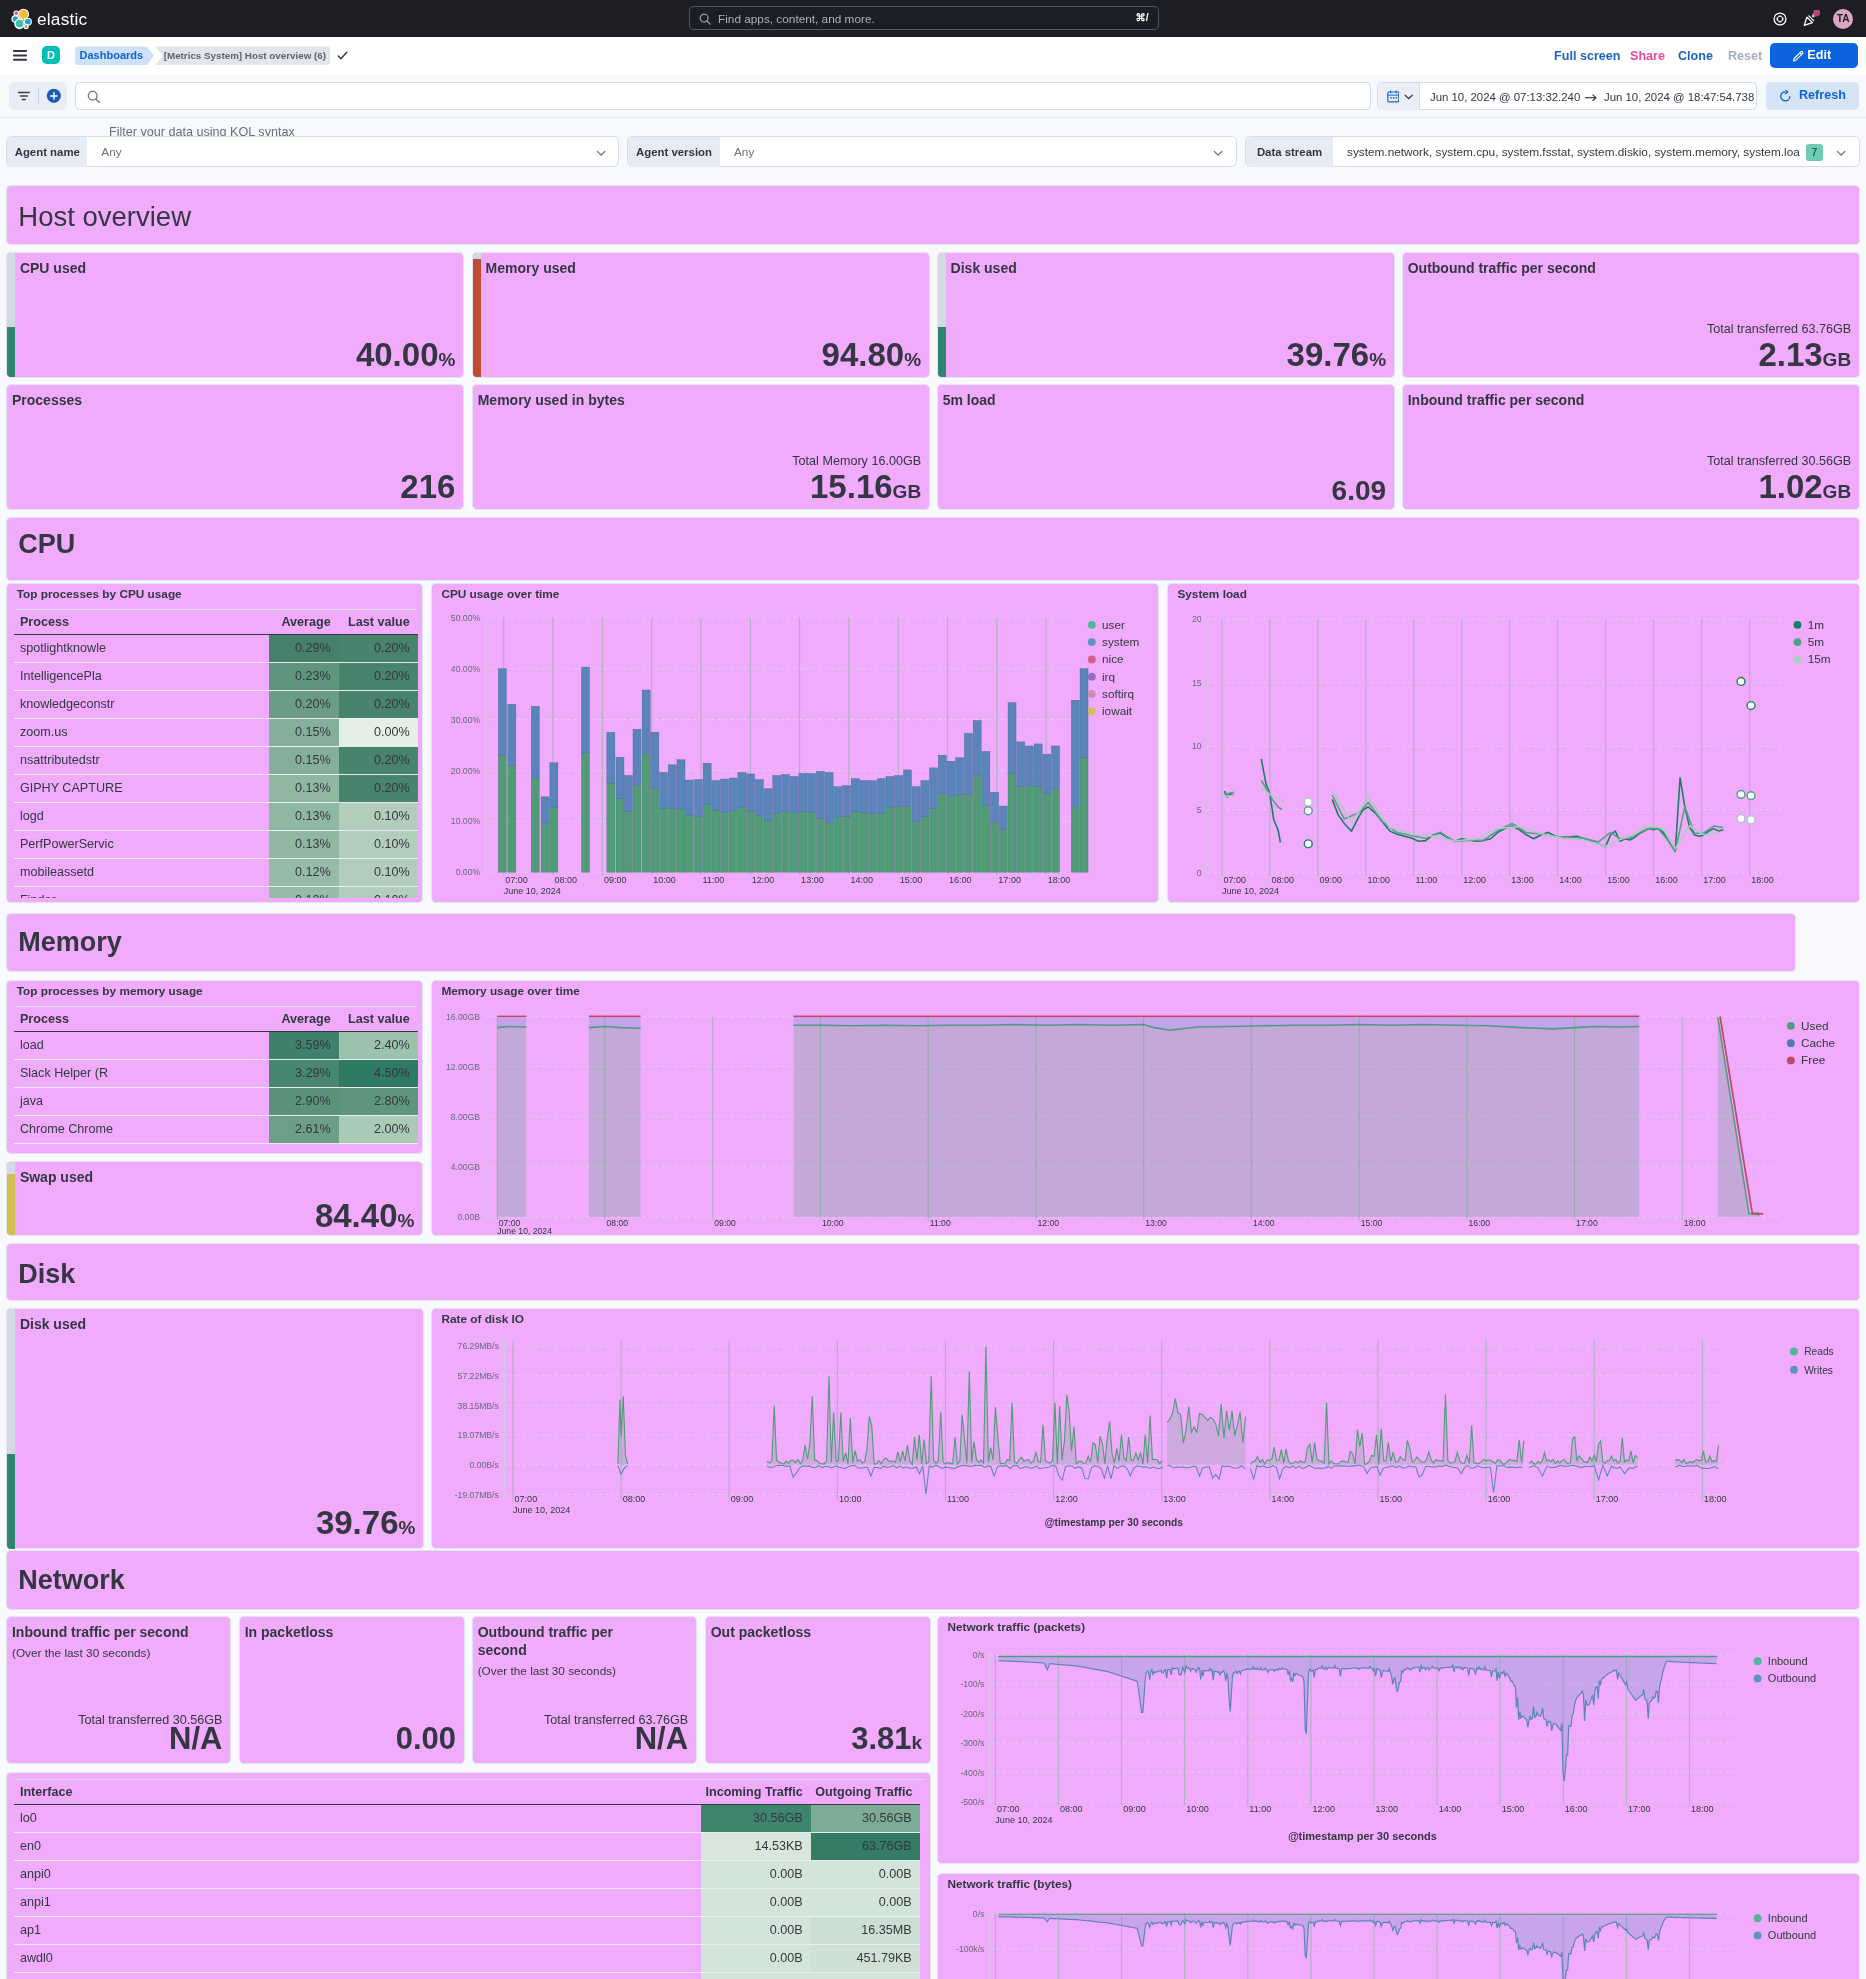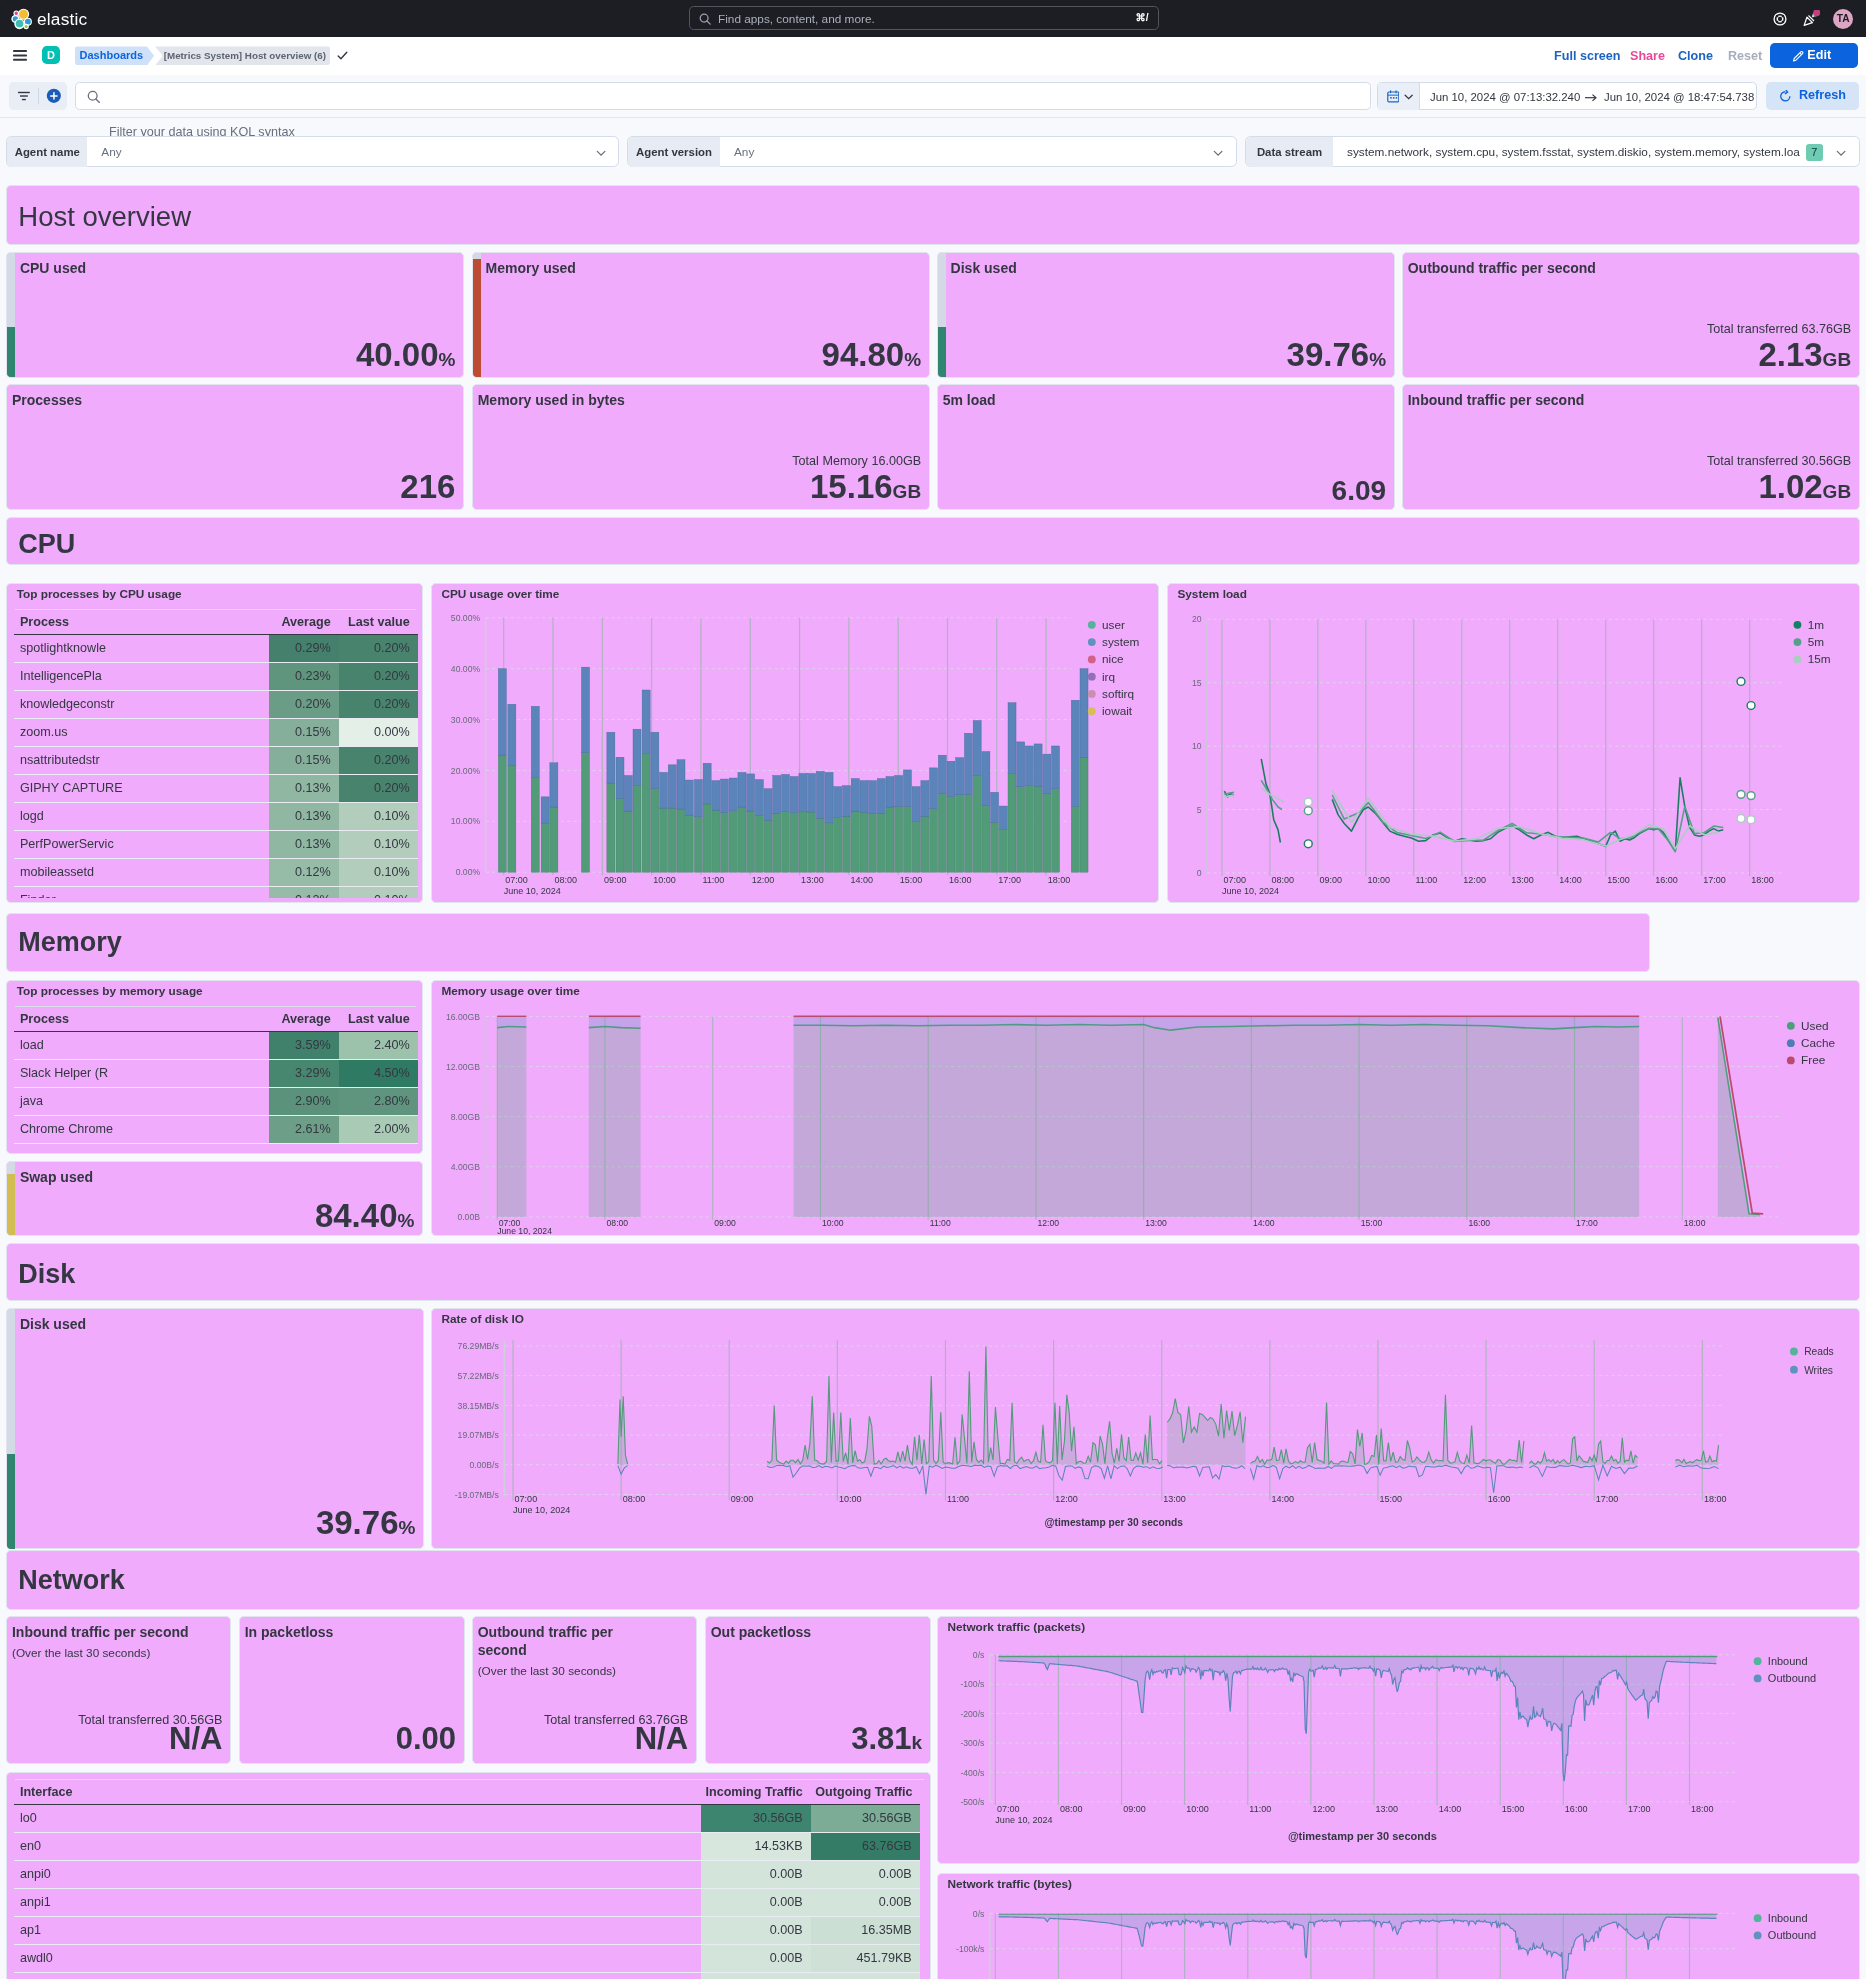--- a/index.html
+++ b/index.html
@@ -195,21 +195,21 @@
   </div>
 <div class="panel" style="left:937px;top:384px;width:458px;height:126px;">
     <div class="mtitle" style="left:4.7px;">5m load</div>
     <div class="mval" style="font-size:28px;bottom:2px;margin-top:44px;">6.09</div>
   </div>
 <div class="panel" style="left:1402px;top:384px;width:458px;height:126px;">
     <div class="mtitle" style="left:4.7px;">Inbound traffic per second</div>
     <div class="mtot" style="top:69px;">Total transferred 30.56GB</div>
     <div class="mval" style="font-size:33px;bottom:3.1px;">1.02<span class="unit" style="font-size:19px;">GB</span></div>
   </div>
-<div class="panel" style="left:6.3px;top:517px;width:1854px;height:48px;">
+<div class="panel" style="left:6.3px;top:517px;width:1854px;height:64px;">
     <div class="shead" style="top:11px;font-weight:bold;font-size:27px;">CPU</div>
   </div>
 <div class="panel" style="left:6.3px;top:583px;width:417px;height:320px;">
     <div class="ptitle">Top processes by CPU usage</div>
     <div class="abs" style="left:7.9px;top:25px;width:401px;height:0.8px;background:#d9dee9;"></div>
     <div class="abs" style="left:6.3px;top:26px;width:404px;height:288px;overflow:hidden;">
       <table class="kt">
         <colgroup>
           <col style="width:255px">
           <col style="width:70px">
@@ -270,21 +270,21 @@
           </tr>
           <tr>
             <td style="padding-left:6.3px;">Finder</td>
             <td class="num" style="background:#96bba6;">0.12%</td>
             <td class="num" style="background:#b3cdbd;">0.10%</td>
           </tr>
         </tbody>
       </table>
     </div>
   </div>
-<div class="panel" style="left:6.3px;top:913px;width:1644px;height:59px;">
+<div class="panel" style="left:6.3px;top:913px;width:1790px;height:59px;">
     <div class="shead" style="top:13.4px;font-weight:bold;font-size:27px;">Memory</div>
   </div>
 <div class="panel" style="left:6.3px;top:980px;width:417px;height:174px;">
     <div class="ptitle">Top processes by memory usage</div>
     <div class="abs" style="left:7.9px;top:25px;width:401px;height:0.8px;background:#d9dee9;"></div>
     <div class="abs" style="left:6.3px;top:26px;width:404px;height:142px;overflow:hidden;">
       <table class="kt">
         <colgroup>
           <col style="width:255px">
           <col style="width:70px">

